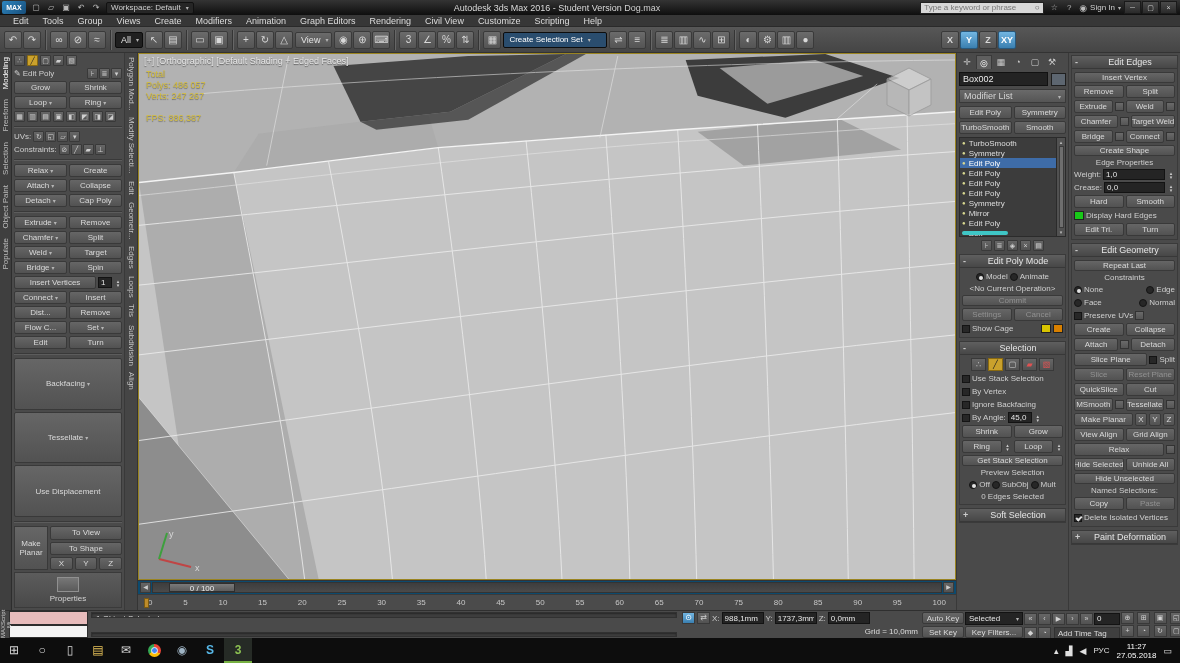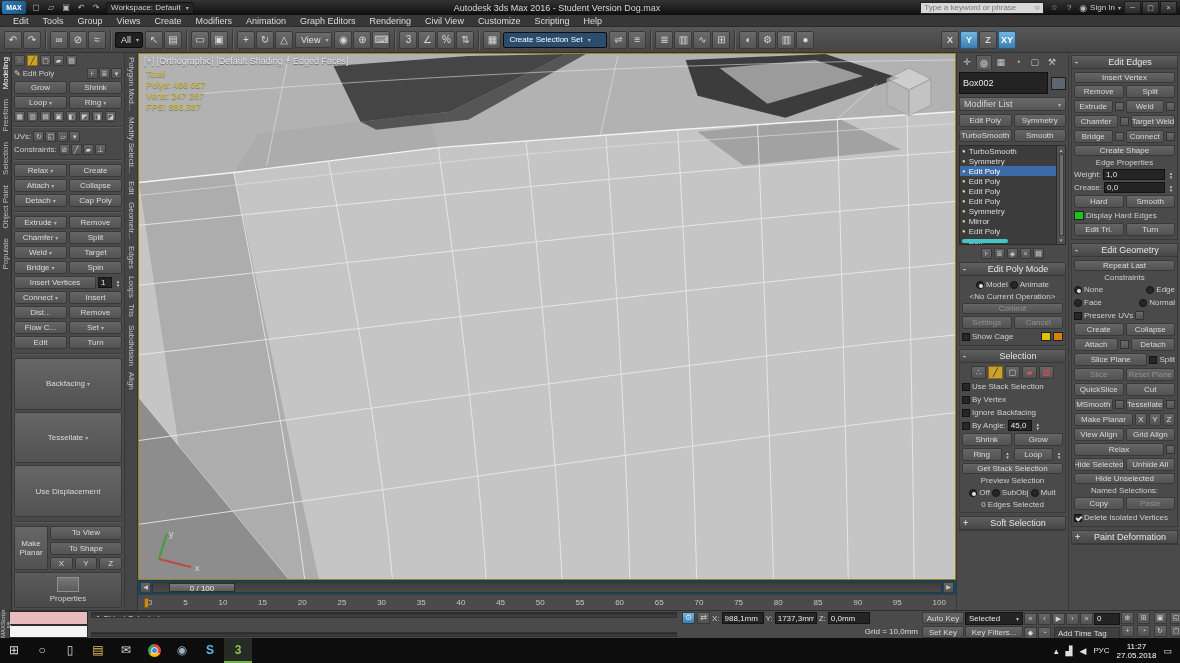--- a/index.html
+++ b/index.html
@@ -60,37 +60,37 @@
 .mp .big{width:34px;height:44px;background:linear-gradient(#666,#525252);border:1px solid #393939;color:#dadada;font-size:8px;text-align:center;padding:2px;white-space:normal}
 .mp .col{flex:1;display:flex;flex-direction:column;gap:2px}
 .props{margin-top:auto;display:flex;flex-direction:column;align-items:center;gap:2px;padding:4px 2px;background:linear-gradient(#5c5c5c,#494949);border:1px solid #3a3a3a;font-size:8px}
 .pic{width:22px;height:15px;border:1px solid #909090;background:linear-gradient(#777,#5a5a5a)}
 
 .vpcol{flex:1;display:flex;flex-direction:column;min-width:0}
 .viewport{position:relative;flex:1;border:1px solid #9a8420;background:#8d8d8d;overflow:hidden}
 .mesh{position:absolute;inset:0;width:100%;height:100%}
 .vplabel{position:absolute;top:2px;left:5px;font-size:9px;color:#e6e6e6;text-shadow:0 1px 1px rgba(0,0,0,.5)}
 .stats{position:absolute;top:15px;left:7px;color:#d6be3a;font-size:9px;line-height:11px;text-shadow:0 1px 1px rgba(0,0,0,.4)}
-.stats .fps{}
+.stats .fps{margin-top:11px}
 .viewcube{position:absolute;top:10px;right:18px;opacity:.75}
 .tripod{position:absolute;left:10px;bottom:6px}
 .timeslider{height:14px;background:#0c4a6e;border-top:1px solid #333;display:flex;align-items:center;gap:1px;padding:1px 2px}
 .tsarr{width:11px;height:11px;background:linear-gradient(#666,#525252);border:1px solid #393939;color:#ccc;font-size:6px;line-height:9px;text-align:center;padding:0}
 .ts-track{flex:1;height:11px;background:linear-gradient(#3d3d3d,#4a4a4a);border:1px solid #333;position:relative}
 .ts-handle{position:absolute;left:16px;top:0;width:66px;height:9px;background:linear-gradient(#7a7a7a,#5c5c5c);border:1px solid #2e2e2e;color:#ececec;font-size:8px;line-height:9px;text-align:center}
 .trackbar{height:16px;background:#4b4b4b;border-top:1px solid #3a3a3a;position:relative;display:flex;align-items:center;padding:0 10px}
 .marker{position:absolute;left:6px;top:3px;width:5px;height:10px;background:#bf8c2a;border:1px solid #7a5a14}
 .ticks{flex:1;display:flex;justify-content:space-between;color:#c6c6c6;font-size:8px}
 
 .cmdpanel,.rightcol{width:112px;background:#4a4a4a;border-left:1px solid #393939;display:flex;flex-direction:column;gap:3px;padding:2px;overflow:hidden}
 .cmdtabs{display:flex;gap:1px}
 .ctab{width:16px;height:14px;background:transparent;border:none;color:#c9c9c9;font-size:9px;padding:0}
 .ctab.on{background:#5f5f5f;border:1px solid #3a3a3a;border-bottom:none;color:#fff}
 .namerow{display:flex;gap:3px;align-items:center}
-.namefield{flex:1;height:22px;background:#232323;border:1px solid #121212;color:#eaeaea;font-size:9px;padding:0 3px;min-width:0}
+.namefield{flex:1;height:14px;background:#232323;border:1px solid #121212;color:#eaeaea;font-size:9px;padding:0 3px;min-width:0}
 .swatch{width:15px;height:13px;background:#5d6670;border:1px solid #1f1f1f;flex:none}
 .modlist{height:14px;display:flex;align-items:center;justify-content:space-between;padding:0 4px;background:linear-gradient(#6a6a6a,#555);border:1px solid #393939;font-size:9px}
 .msets{display:grid;grid-template-columns:1fr 1fr;gap:2px}
 .stackwrap{position:relative;height:100px;background:#3c3c3c;border:1px solid #2b2b2b}
 .stack{position:absolute;inset:0 9px 0 0;overflow:hidden}
 .stkrow{height:10px;display:flex;align-items:center;gap:3px;padding:0 2px;font-size:8px;color:#dedede;white-space:nowrap}
 .stkrow.on{background:#3e6ca8;color:#fff}
 .bulb{color:#d8d890;font-size:6px}
 .stkscroll{position:absolute;right:0;top:0;bottom:0;width:9px;background:#515151;border-left:1px solid #2b2b2b;display:flex;flex-direction:column;justify-content:space-between;align-items:center;font-size:5px;color:#bbb;padding:1px 0}
 .thumb{width:5px;flex:1;margin:1px 0;background:#6e6e6e;border:1px solid #3a3a3a}

